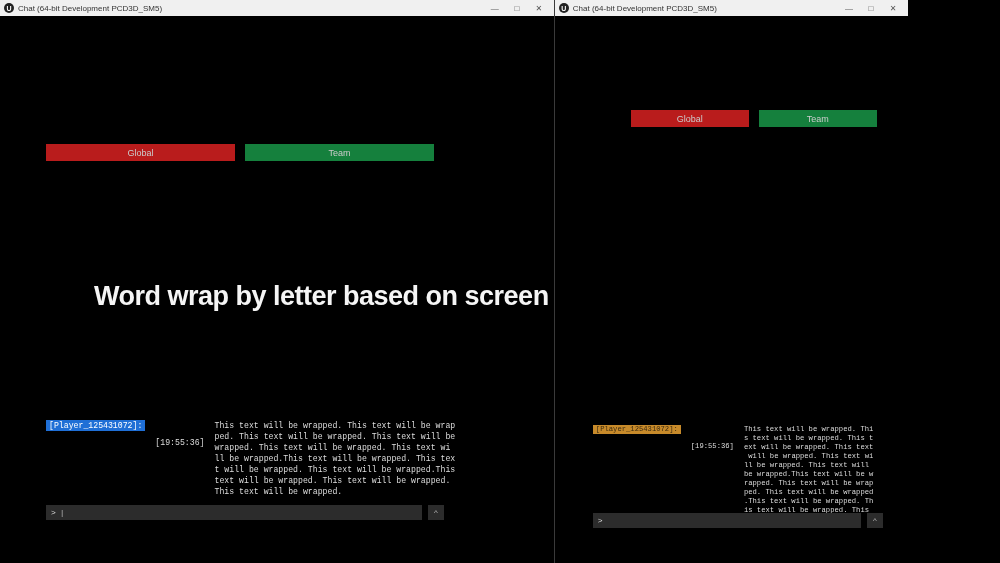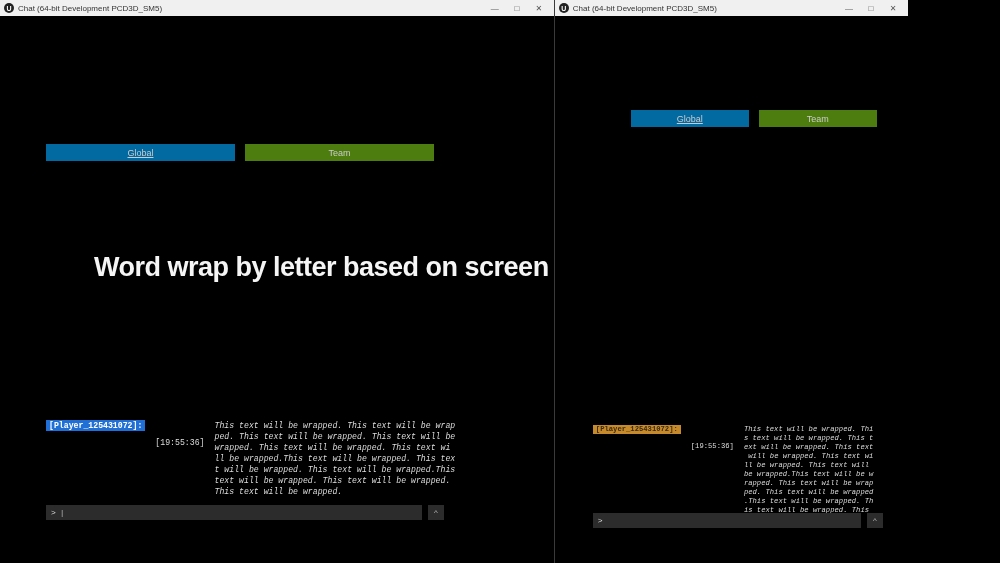--- a/index.html
+++ b/index.html
@@ -8,33 +8,33 @@
   .pane { position: relative; background: #000; height: 563px; }
   .pane-left { width: 611px; border-right: 1px solid #3a3a3a; }
   .pane-right { width: 389px; }
   .titlebar { height: 16px; background: #f0f0f0; display: flex; align-items: center; padding: 0 4px; color: #333; font-size: 8px; }
   .titlebar .icon { width: 10px; height: 10px; border-radius: 50%; background: #222; color: #fff; display: inline-flex; align-items: center; justify-content: center; font-size: 7px; margin-right: 4px; font-weight: bold; }
   .titlebar .title { flex: 1; }
   .titlebar .winbtns { display: flex; gap: 0; }
   .titlebar .winbtn { width: 22px; height: 14px; display: flex; align-items: center; justify-content: center; font-size: 8px; color: #555; }
   .tabs { position: absolute; display: flex; gap: 10px; }
   .tab { height: 17px; display: flex; align-items: center; justify-content: center; font-size: 9px; color: #ccc; }
-  .tab.active { background: #0369a1; text-decoration: underline; }
-  .tab.inactive { background: #4d7c0f; }
-  .hero { position: absolute; color: #f5f5f5; font-weight: 800; letter-spacing: -0.5px; font-family: Arial, sans-serif; }
+  .tab.active { background: #b91c1c; }
+  .tab.inactive { background: #15803d; }
+  .hero { position: absolute; color: #f5f5f5; font-weight: 800; letter-spacing: -0.5px; font-family: Arial, sans-serif; margin-top: 29px; }
   .hero-left { left: 94px; top: 252px; font-size: 27px; }
   .hero-right { left: 16px; top: 252px; font-size: 27px; }
   .chatblock { position: absolute; display: flex; gap: 10px; font-family: "Courier New", monospace; color: #ddd; }
   .cb-left { left: 46px; top: 420px; width: 530px; font-size: 8.2px; line-height: 11px; }
   .cb-right { left: 38px; top: 425px; width: 340px; font-size: 7.2px; line-height: 9px; }
-  .player-tag { padding: 0 3px; font-weight: bold; white-space: nowrap; align-self: flex-start; }
+  .player-tag { padding: 0 3px; font-weight: normal; white-space: nowrap; align-self: flex-start; }
   .tag-blue { background: #1f6fd6; color: #fff; }
   .tag-orange { background: #c78a2a; color: #3a2a10; }
   .timestamp { white-space: nowrap; align-self: flex-start; margin-top: 17px; }
-  .msgbody { flex: 1; white-space: pre-wrap; word-break: break-all; font-style: italic; }
+  .msgbody { flex: 1; white-space: pre-wrap; word-break: break-all; }
   .inputrow { position: absolute; display: flex; gap: 6px; }
   .ir-left { left: 46px; top: 505px; width: 398px; }
   .ir-right { left: 38px; top: 513px; width: 290px; }
   .chatinput { flex: 1; height: 15px; background: #2c2c2c; color: #bbb; display: flex; align-items: center; padding: 0 5px; font-family: "Courier New", monospace; font-size: 8px; }
   .chatinput .caret { color: #ddd; margin-right: 4px; }
   .upbtn { width: 16px; height: 15px; background: #2c2c2c; color: #bbb; display: flex; align-items: center; justify-content: center; font-size: 8px; }
 </style>
 </head>
 <body>
 

